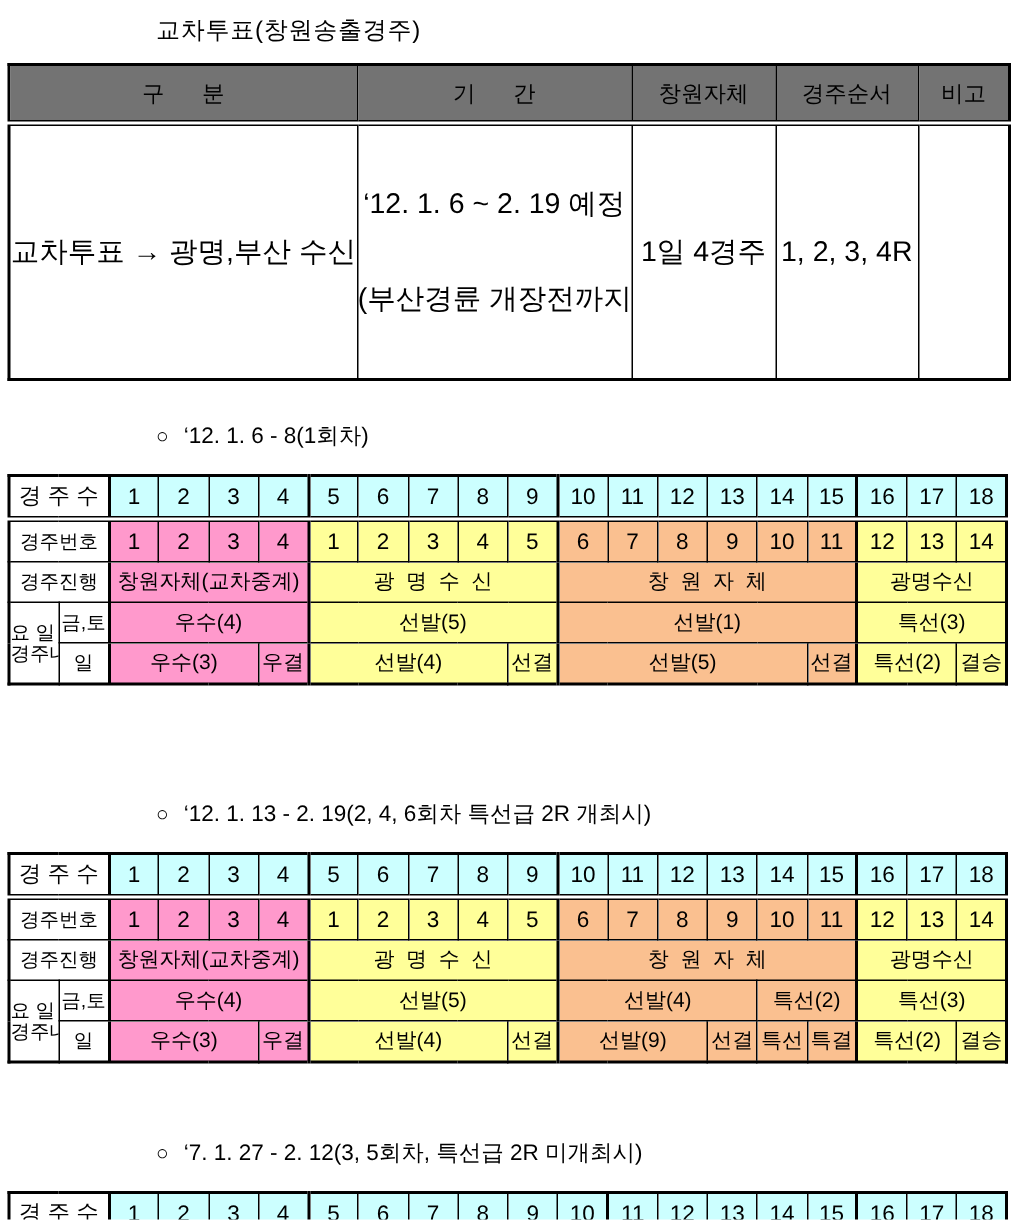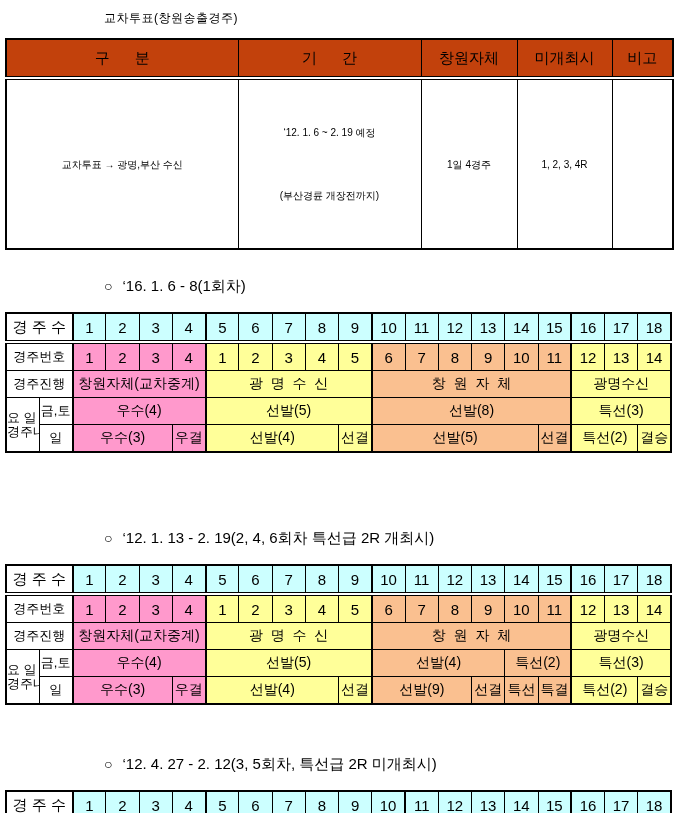--- a/index.html
+++ b/index.html
@@ -3,39 +3,39 @@
 <meta charset="utf-8">
 <style>
   html,body{margin:0;padding:0;}
   body{
     width:678px;height:813px;background:#ffffff;
     font-family:"Liberation Sans","DejaVu Sans",sans-serif;
     color:#000;
   }
   .doc-title{
     margin:10px 16px 0 104px;
-    font-size:12px;
+    font-size:16px;
     letter-spacing:0.5px;
     white-space:pre;
   }
   
   table.summary{
     border-collapse:collapse;table-layout:fixed;
     margin:11px 0 0 5px;width:667px;
     border:2px solid #000;
   }
   table.summary th,table.summary td{
     border:1px solid #000;text-align:center;vertical-align:middle;
     padding:0;white-space:pre;overflow:hidden;
   }
   table.summary th{
-    background:#c2410c;height:36px;font-weight:normal;font-size:15px;
+    background:#737373;height:36px;font-weight:normal;font-size:15px;
     border-bottom:4px double #000;
   }
-  table.summary td{height:48px;font-size:10px;line-height:21px;}
+  table.summary td{height:48px;font-size:19px;line-height:21px;}
   
   .sec-head{font-size:15px;white-space:pre;}
   .sec-head .bullet{margin-right:10px;font-size:14px;}
   #sec-head-0{margin:27px 0 0 104px;}
   #sec-head-1{margin:76px 0 0 104px;}
   #sec-head-2{margin:50px 0 0 104px;}
   
   table.sched{
     border-collapse:collapse;table-layout:fixed;
     margin:16px 0 0 5px;width:667px;
@@ -67,39 +67,39 @@
       <col style="width:183px">
       <col style="width:96px">
       <col style="width:95px">
       <col style="width:61px">
   </colgroup>
   <thead>
     <tr>
       <th>구      분</th>
       <th>기      간</th>
       <th>창원자체</th>
-      <th>미개최시</th>
+      <th>경주순서</th>
       <th>비고</th>
     </tr>
   </thead>
   <tbody>
     <tr>
       <td>교차투표 → 광명,부산 수신</td>
       <td>
         <div>‘12. 1. 6 ~ 2. 19 예정</div>
         <div>(부산경륜 개장전까지)</div>
       </td>
       <td>1일 4경주</td>
       <td>1, 2, 3, 4R</td>
       <td></td>
     </tr>
   </tbody>
 </table>
 
-<div class="sec-head" id="sec-head-0"><span class="bullet">○</span><span>‘16. 1. 6 - 8(1회차)</span></div>
+<div class="sec-head" id="sec-head-0"><span class="bullet">○</span><span>‘12. 1. 6 - 8(1회차)</span></div>
 <table class="sched">
     <tbody>
       <tr class="r-seq">
         <td class="lab c-c lr" colspan="2">경 주 수</td>
         <td class="c-c num" colspan="1">1</td>
         <td class="c-c num" colspan="1">2</td>
         <td class="c-c num" colspan="1">3</td>
         <td class="c-c num" colspan="1">4</td>
         <td class="c-c gb num" colspan="1">5</td>
         <td class="c-c num" colspan="1">6</td>
@@ -142,21 +142,21 @@
         <td class="c-p " colspan="4">창원자체(교차중계)</td>
         <td class="c-y gb " colspan="5">광  명  수  신</td>
         <td class="c-o gb " colspan="6">창  원  자  체</td>
         <td class="c-y gb " colspan="3">광명수신</td>
       </tr>
       <tr>
         <td class="lab" rowspan="2">요 일 별<br>경주내용</td>
         <td class="lab lr">금,토</td>
         <td class="c-p " colspan="4">우수(4)</td>
         <td class="c-y gb " colspan="5">선발(5)</td>
-        <td class="c-o gb " colspan="6">선발(8)</td>
+        <td class="c-o gb " colspan="6">선발(1)</td>
         <td class="c-y gb " colspan="3">특선(3)</td>
       </tr>
       <tr>
         <td class="lab lr">일</td>
         <td class="c-p " colspan="3">우수(3)</td>
         <td class="c-p " colspan="1">우결</td>
         <td class="c-y gb " colspan="4">선발(4)</td>
         <td class="c-y " colspan="1">선결</td>
         <td class="c-o gb " colspan="5">선발(5)</td>
         <td class="c-o " colspan="1">선결</td>
@@ -236,21 +236,21 @@
         <td class="c-o gb " colspan="3">선발(9)</td>
         <td class="c-o " colspan="1">선결</td>
         <td class="c-o " colspan="1">특선</td>
         <td class="c-o " colspan="1">특결</td>
         <td class="c-y gb " colspan="2">특선(2)</td>
         <td class="c-y " colspan="1">결승</td>
       </tr>
     </tbody>
   </table>
 
-<div class="sec-head" id="sec-head-2"><span class="bullet">○</span><span>‘12. 4. 27 - 2. 12(3, 5회차, 특선급 2R 미개최시)</span></div>
+<div class="sec-head" id="sec-head-2"><span class="bullet">○</span><span>‘7. 1. 27 - 2. 12(3, 5회차, 특선급 2R 미개최시)</span></div>
 <table class="sched">
     <tbody>
       <tr class="r-seq">
         <td class="lab c-c lr" colspan="2">경 주 수</td>
         <td class="c-c num" colspan="1">1</td>
         <td class="c-c num" colspan="1">2</td>
         <td class="c-c num" colspan="1">3</td>
         <td class="c-c num" colspan="1">4</td>
         <td class="c-c gb num" colspan="1">5</td>
         <td class="c-c num" colspan="1">6</td>

